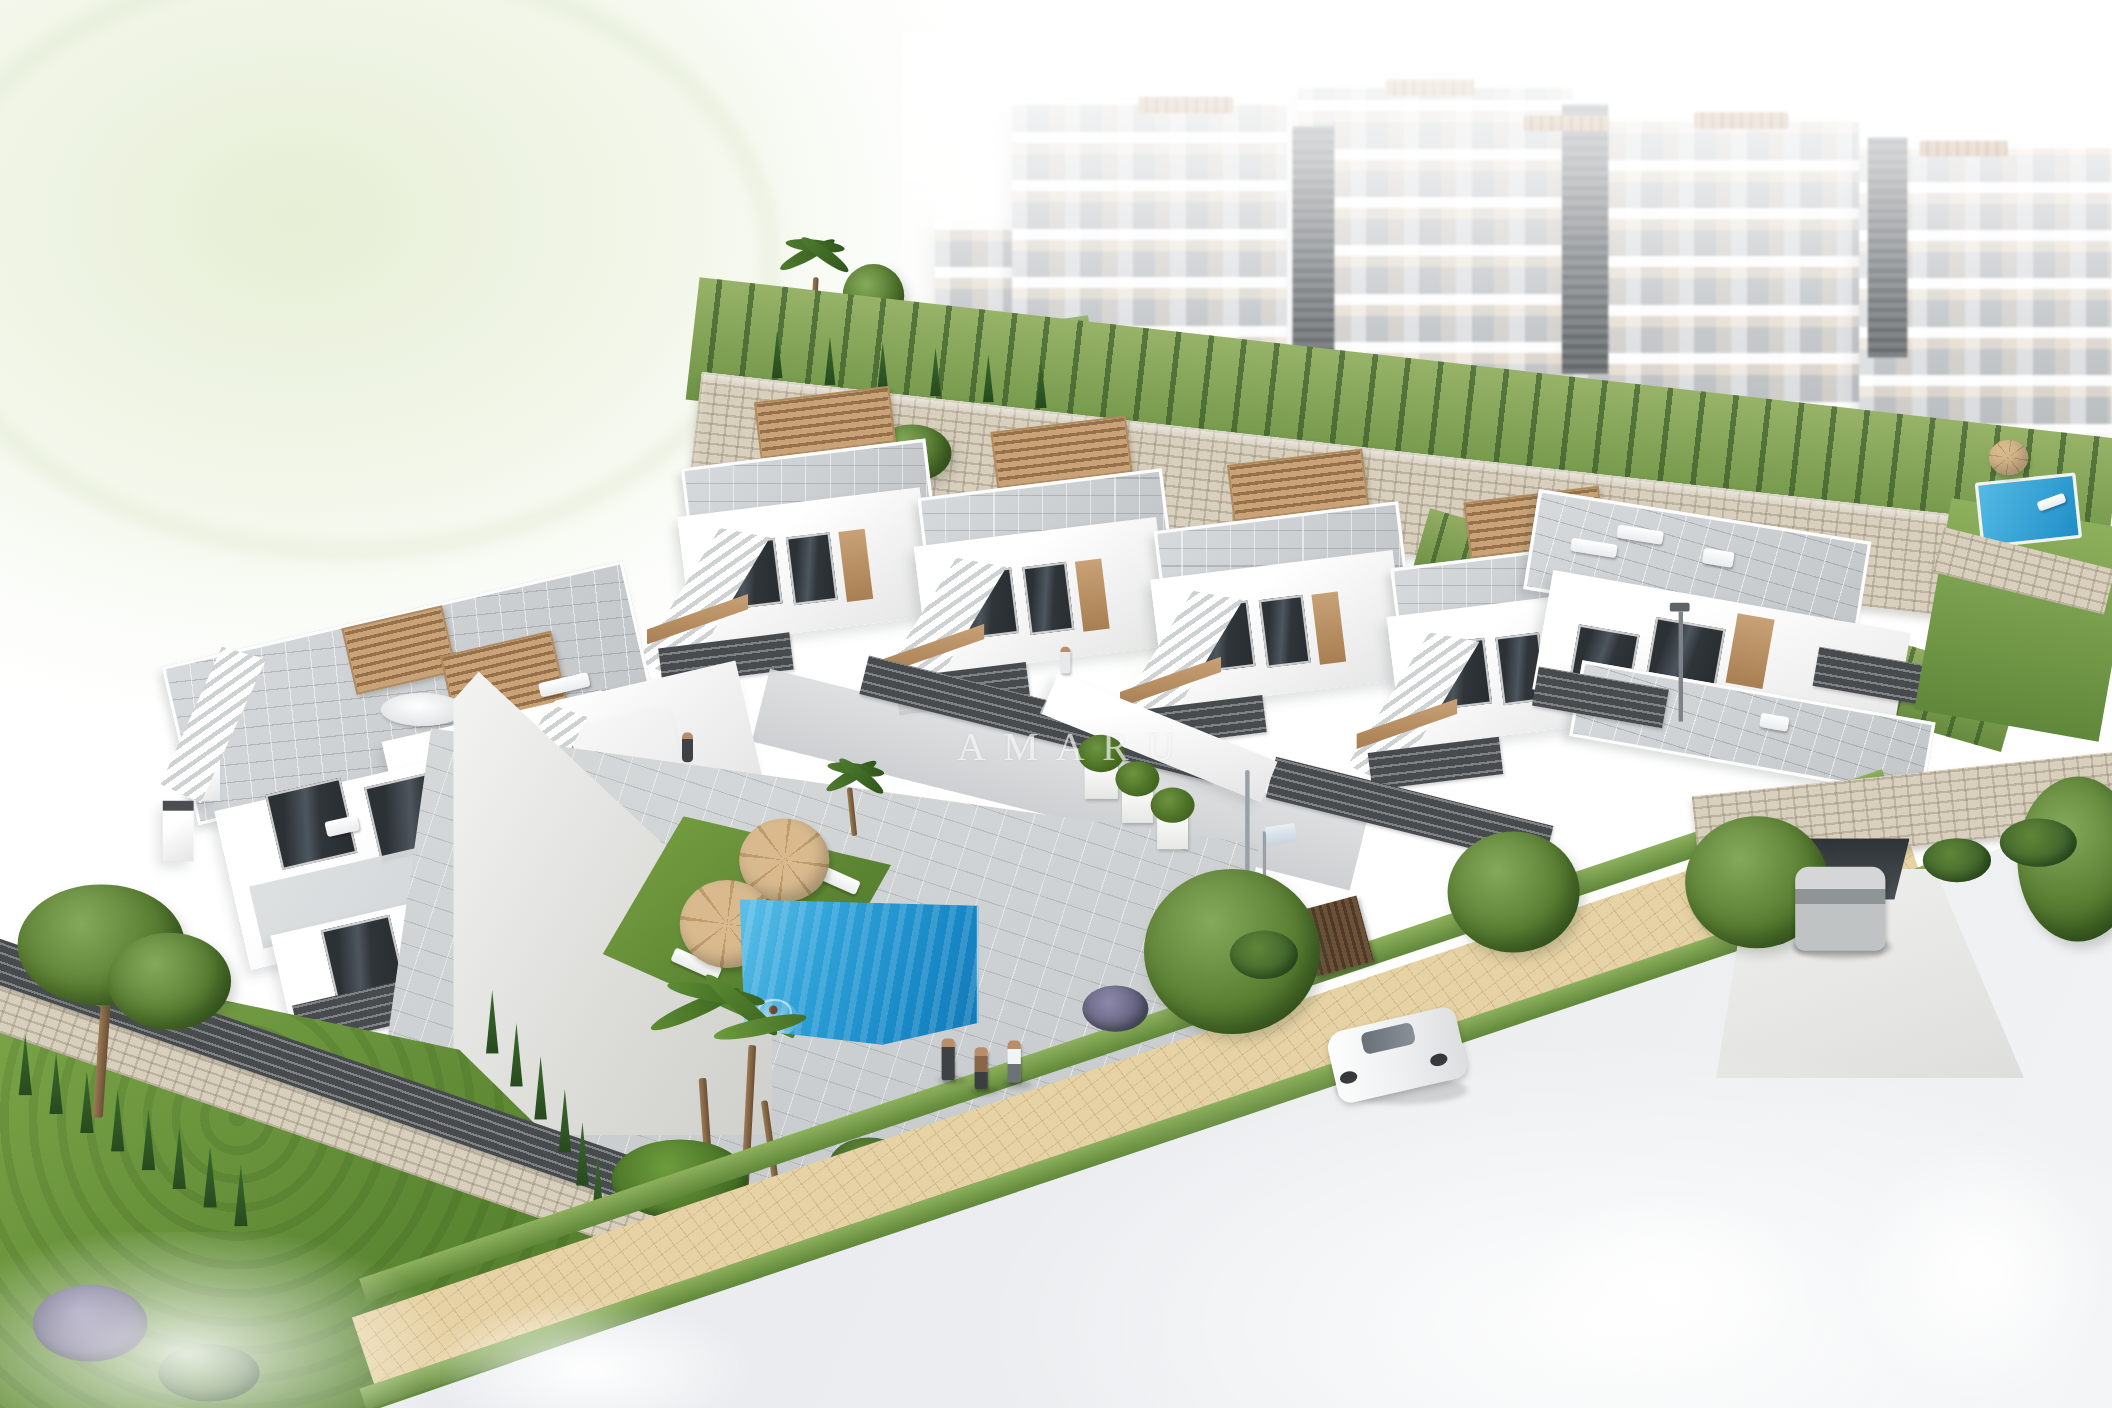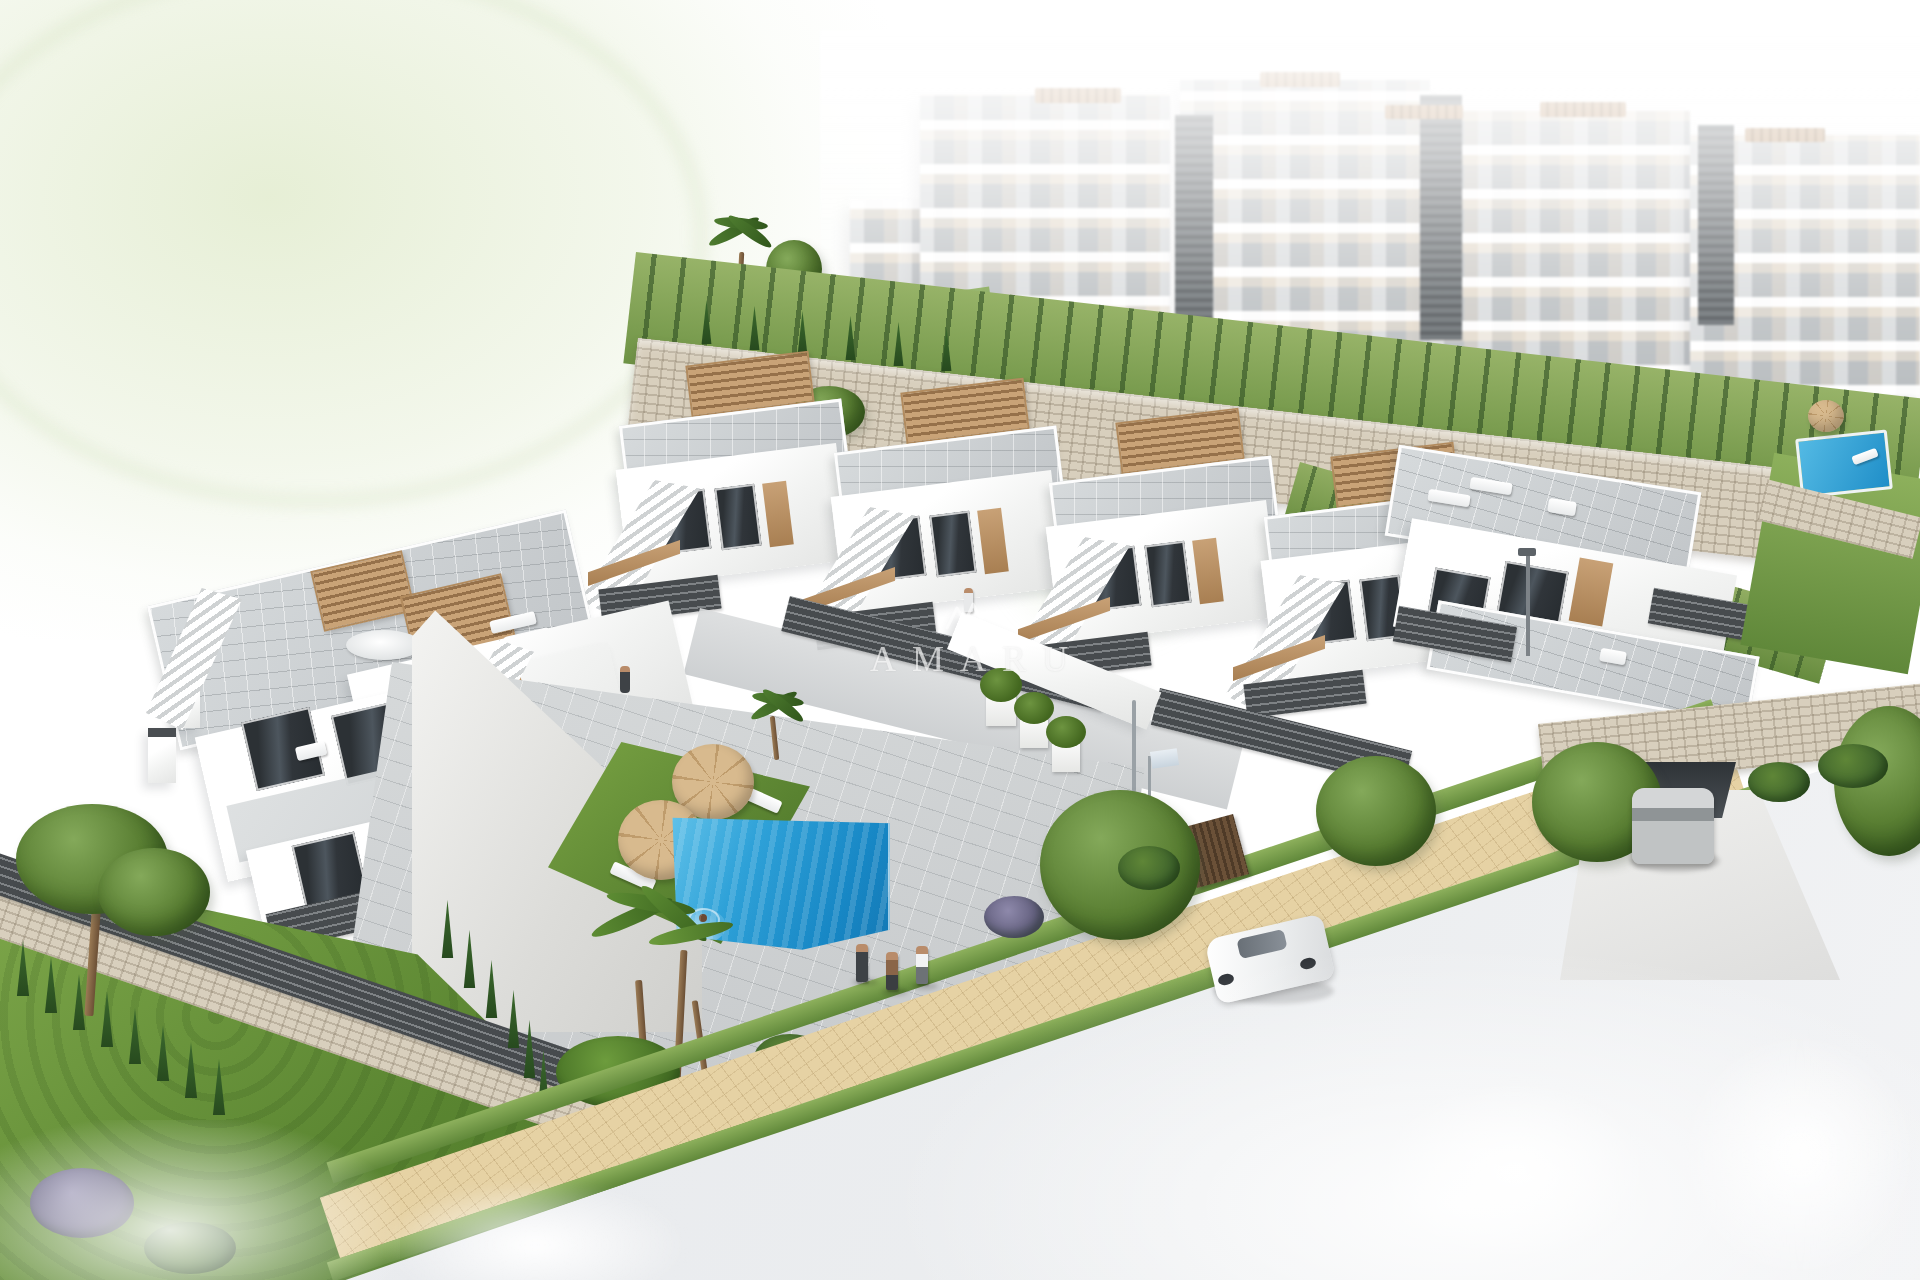--- a/index.html
+++ b/index.html
@@ -284,20 +284,20 @@
   <div class="abs person" style="left:856px;top:944px;width:12px;height:38px;background:linear-gradient(180deg,#b98c6a 0 8px,#3e4246 8px 100%);"></div>
   <div class="abs pshadow" style="left:882px;top:988px;width:26px;height:8px;"></div>
   <div class="abs person" style="left:886px;top:952px;width:12px;height:38px;background:linear-gradient(180deg,#b98c6a 0 8px,#8a6548 8px 60%,#3b3e41 60% 100%);"></div>
   <div class="abs pshadow" style="left:912px;top:982px;width:26px;height:8px;"></div>
   <div class="abs person" style="left:916px;top:946px;width:12px;height:38px;background:linear-gradient(180deg,#b98c6a 0 8px,#f2f3f4 8px 55%,#6d7276 55% 100%);"></div>
   <div class="abs person" style="left:964px;top:588px;width:9px;height:24px;background:linear-gradient(180deg,#b98c6a 0 5px,#e8e9ea 5px 100%);"></div>
 
   <div class="abs" style="left:900px;top:950px;width:1020px;height:340px;background:radial-gradient(ellipse at 55% 75%,rgba(255,255,255,.9),rgba(255,255,255,0) 72%);"></div>
   <div class="abs" style="left:-60px;top:1120px;width:460px;height:220px;background:radial-gradient(ellipse,rgba(255,255,255,.85),rgba(255,255,255,0) 75%);"></div>
 
-  <div class="abs" style="left:860px;top:600px;width:260px;height:100px;">
+  <div class="abs" style="left:860px;top:620px;width:260px;height:100px;">
     <svg style="position:absolute;left:84px;top:2px;" width="46" height="30" viewBox="0 0 46 30">
       <path d="M3 26 L13 6 L21 20 L29 2 L37 18 L43 10" fill="none" stroke="rgba(255,255,255,0.6)" stroke-width="3" stroke-linecap="round" stroke-linejoin="round"></path>
     </svg>
     <div class="abs watermark-text" style="left:10px;top:38px;">AMARU</div>
   </div>
 
 </div>
 
 </body></html>

